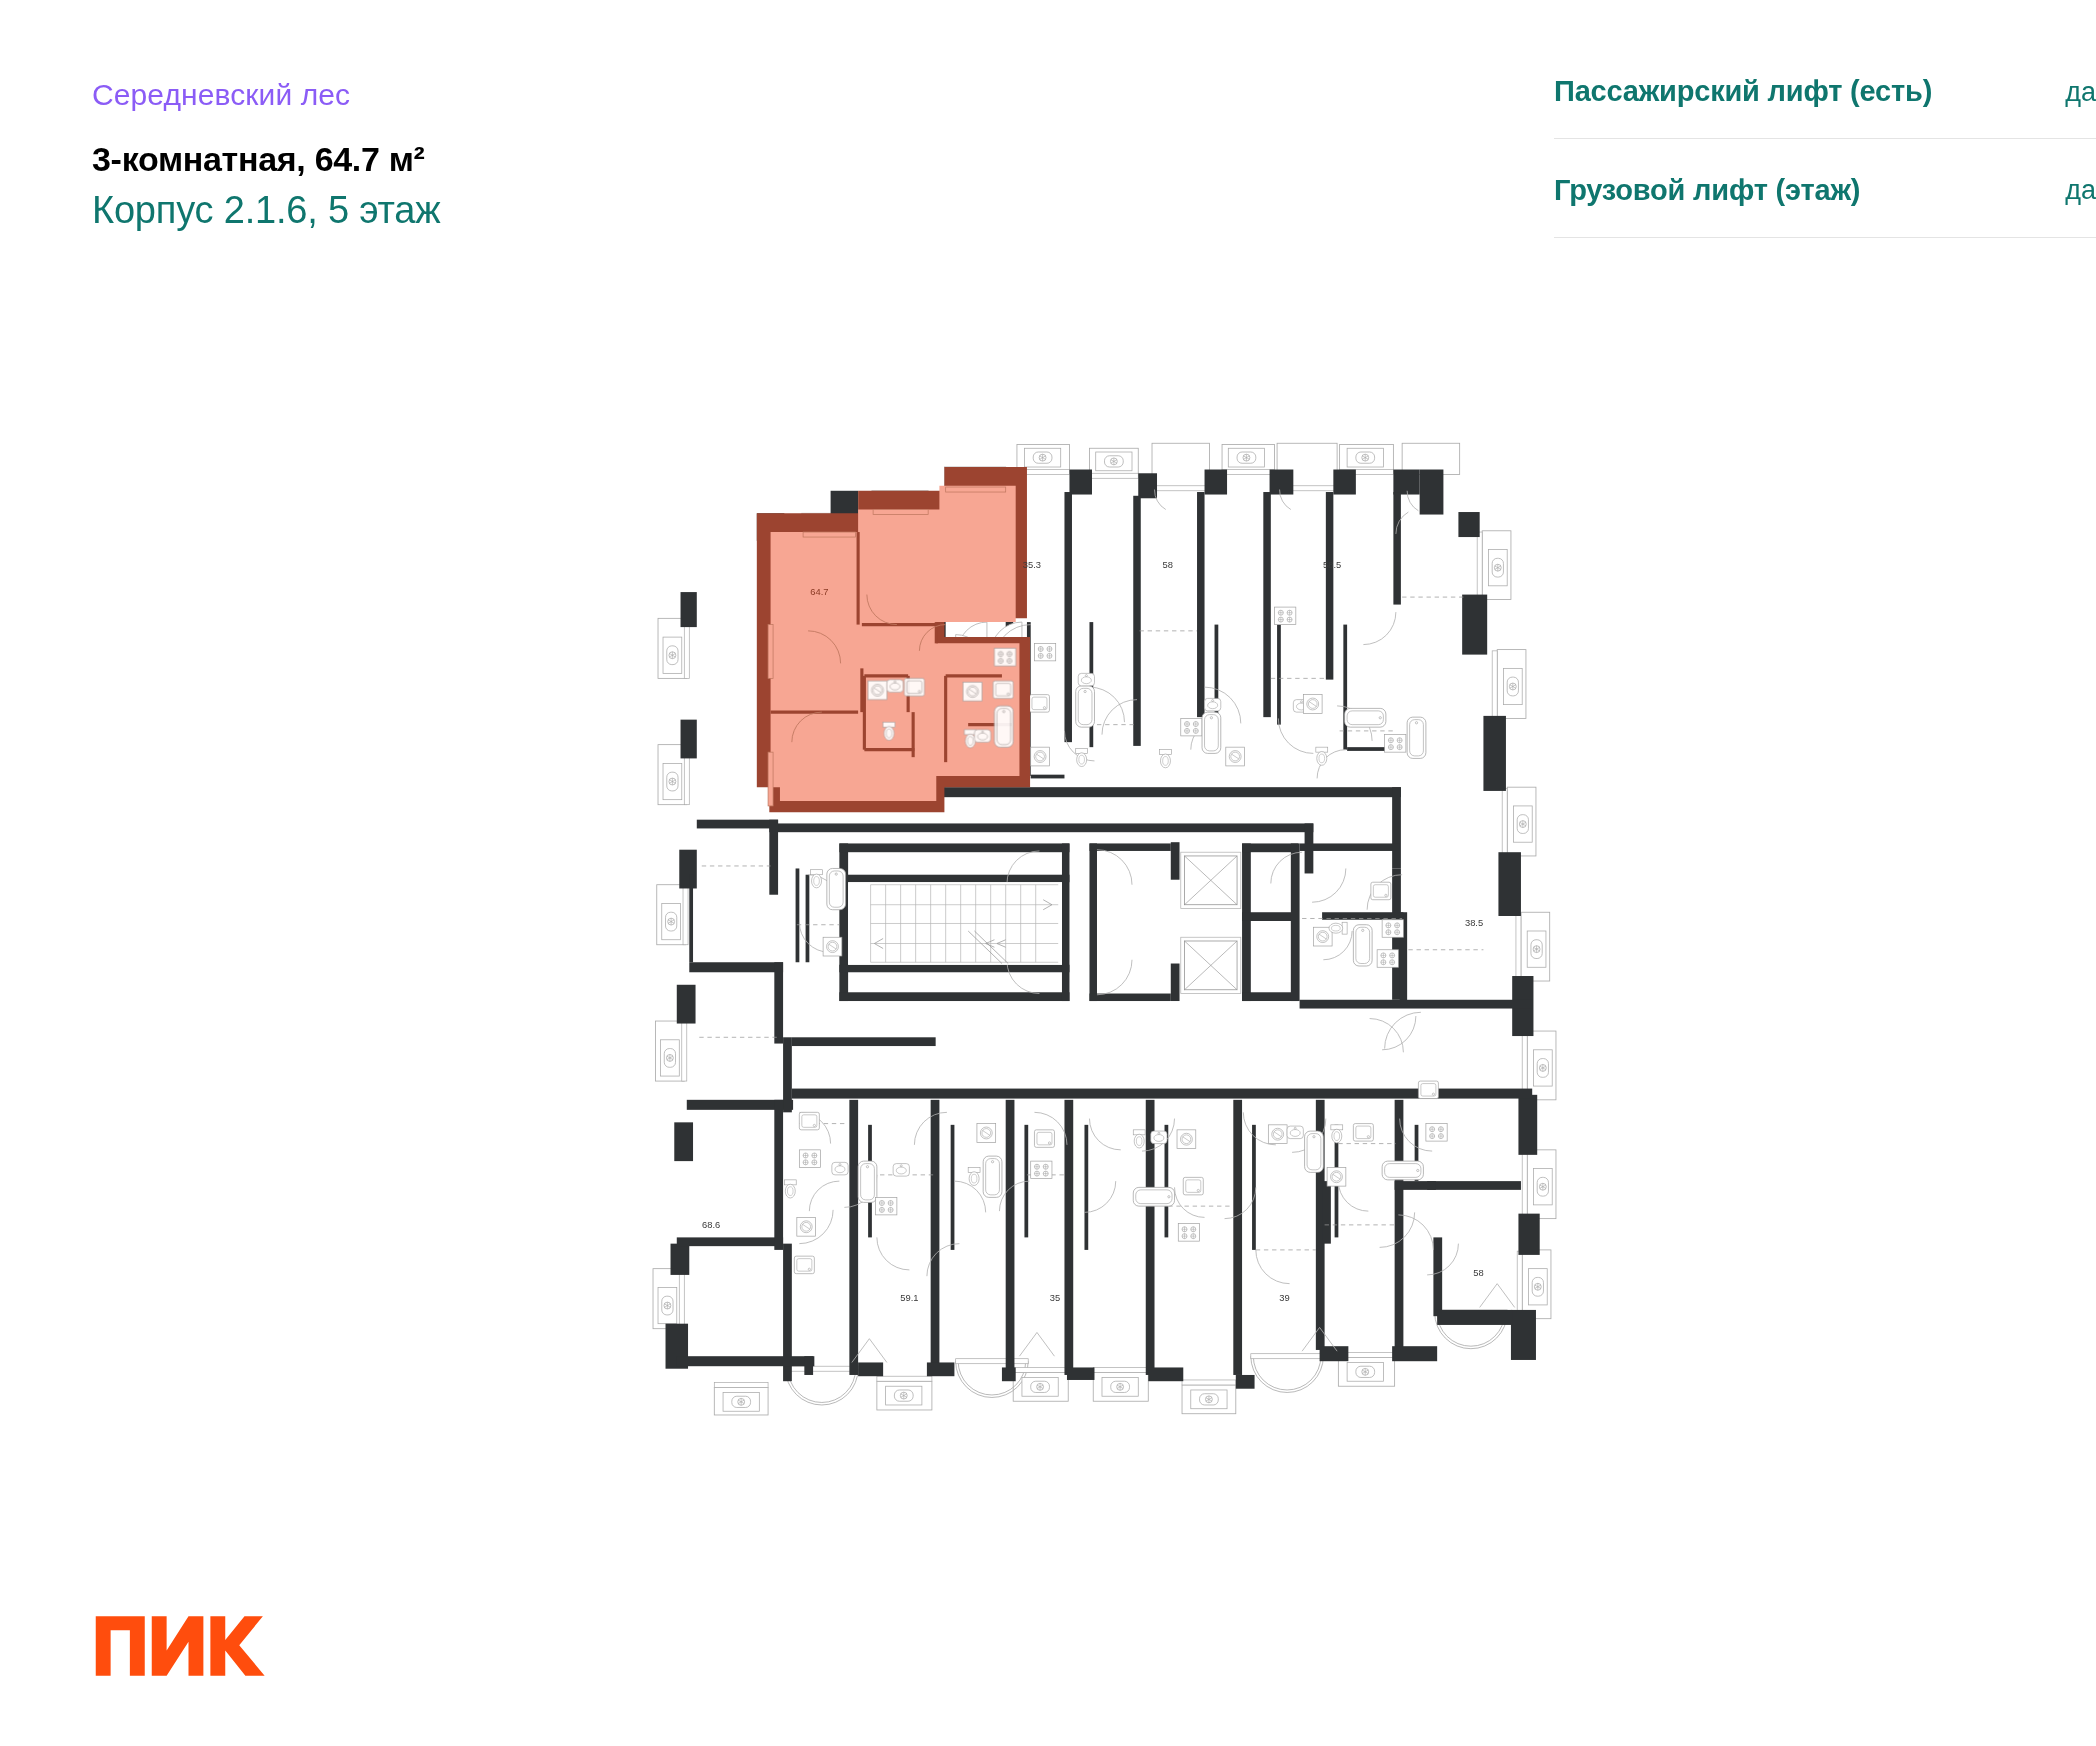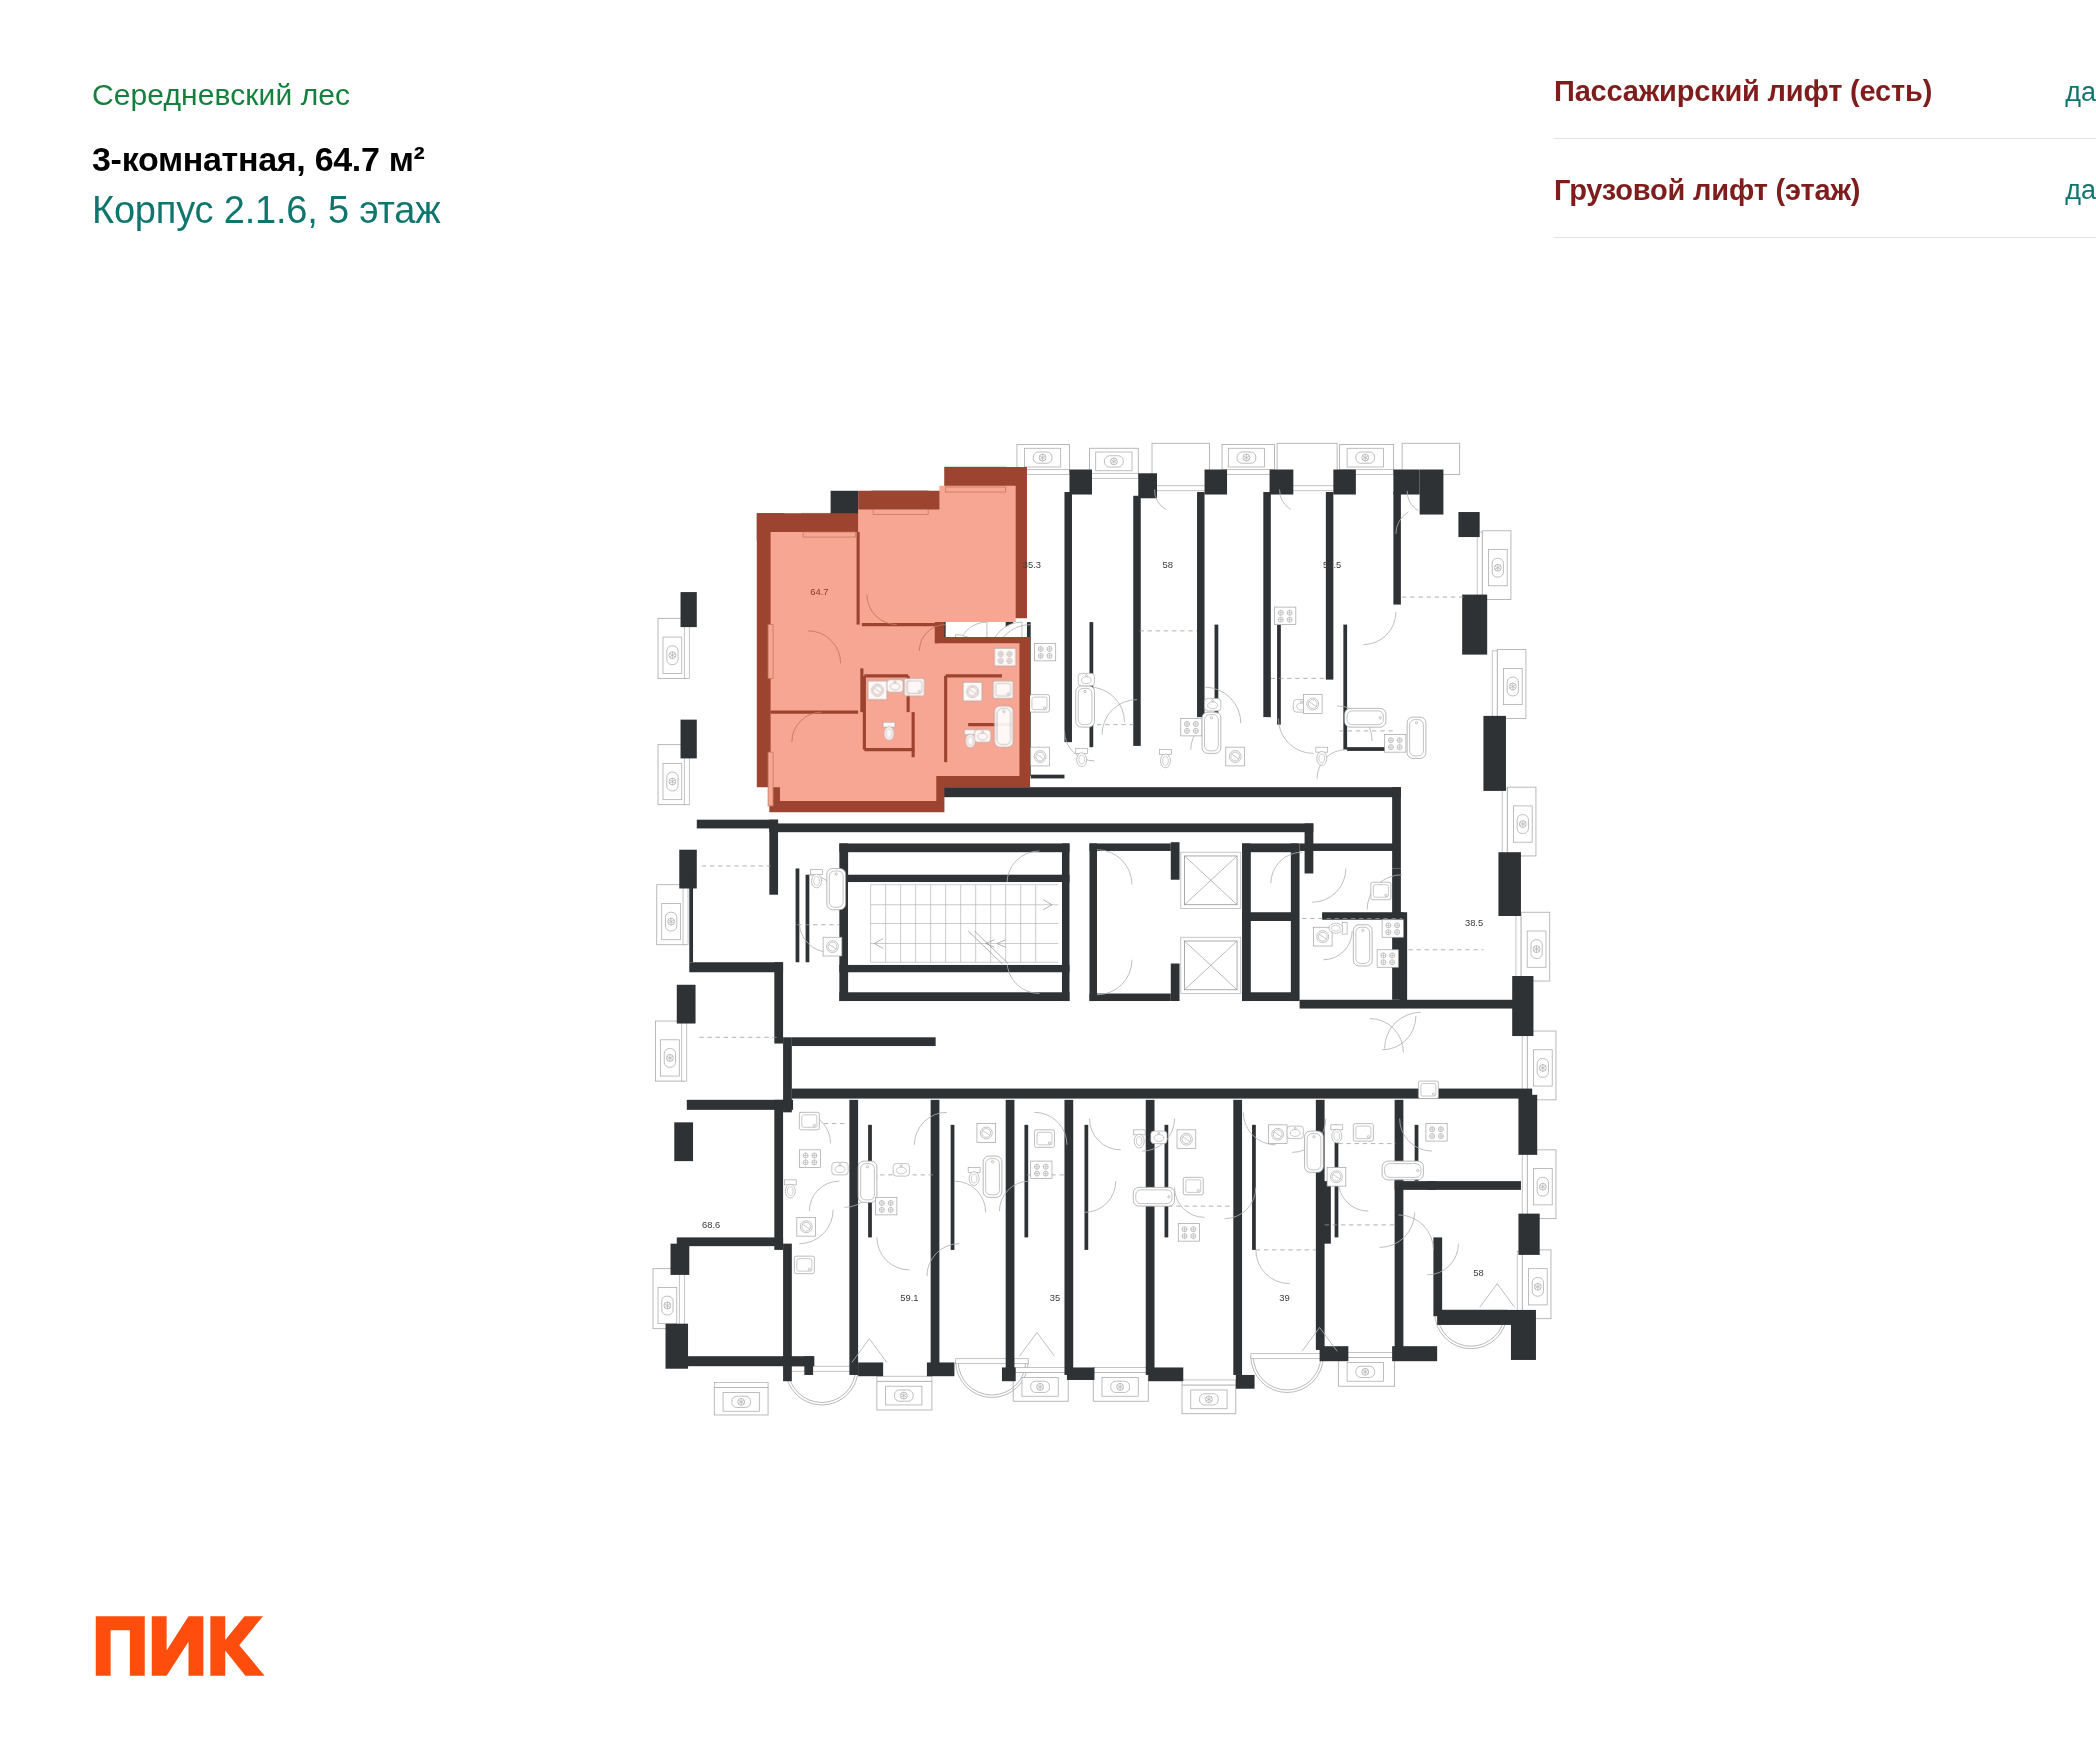--- a/index.html
+++ b/index.html
@@ -26,21 +26,21 @@
   }
   .header-left {
     position: absolute;
     left: 92px;
     top: 77px;
     width: 961px;
   }
   .project-name {
     font-size: 30px;
     font-weight: 400;
-    color: #15803d;
+    color: #8b5cf6;
     letter-spacing: 0.1px;
     line-height: 1.2;
     margin: 0;
   }
   .unit-title {
     font-size: 34px;
     font-weight: 700;
     color: #000000;
     line-height: 1.18;
     margin: 26px 0 0 0;
@@ -68,21 +68,21 @@
     align-items: flex-start;
     justify-content: space-between;
     padding: 0 0 28px 0;
     border-bottom: 1.7px solid #e4e4e4;
     margin-bottom: 33px;
   }
   .info-row:last-child { margin-bottom: 0; }
   .info-label {
     font-size: 29px;
     font-weight: 700;
-    color: #7f1d1d;
+    color: #0f766e;
     line-height: 1.25;
     letter-spacing: -0.2px;
     flex: 1 1 auto;
     padding-right: 17.5px;
   }
   .info-value {
     font-size: 27px;
     font-weight: 400;
     color: #0f766e;
     line-height: 1.3;

